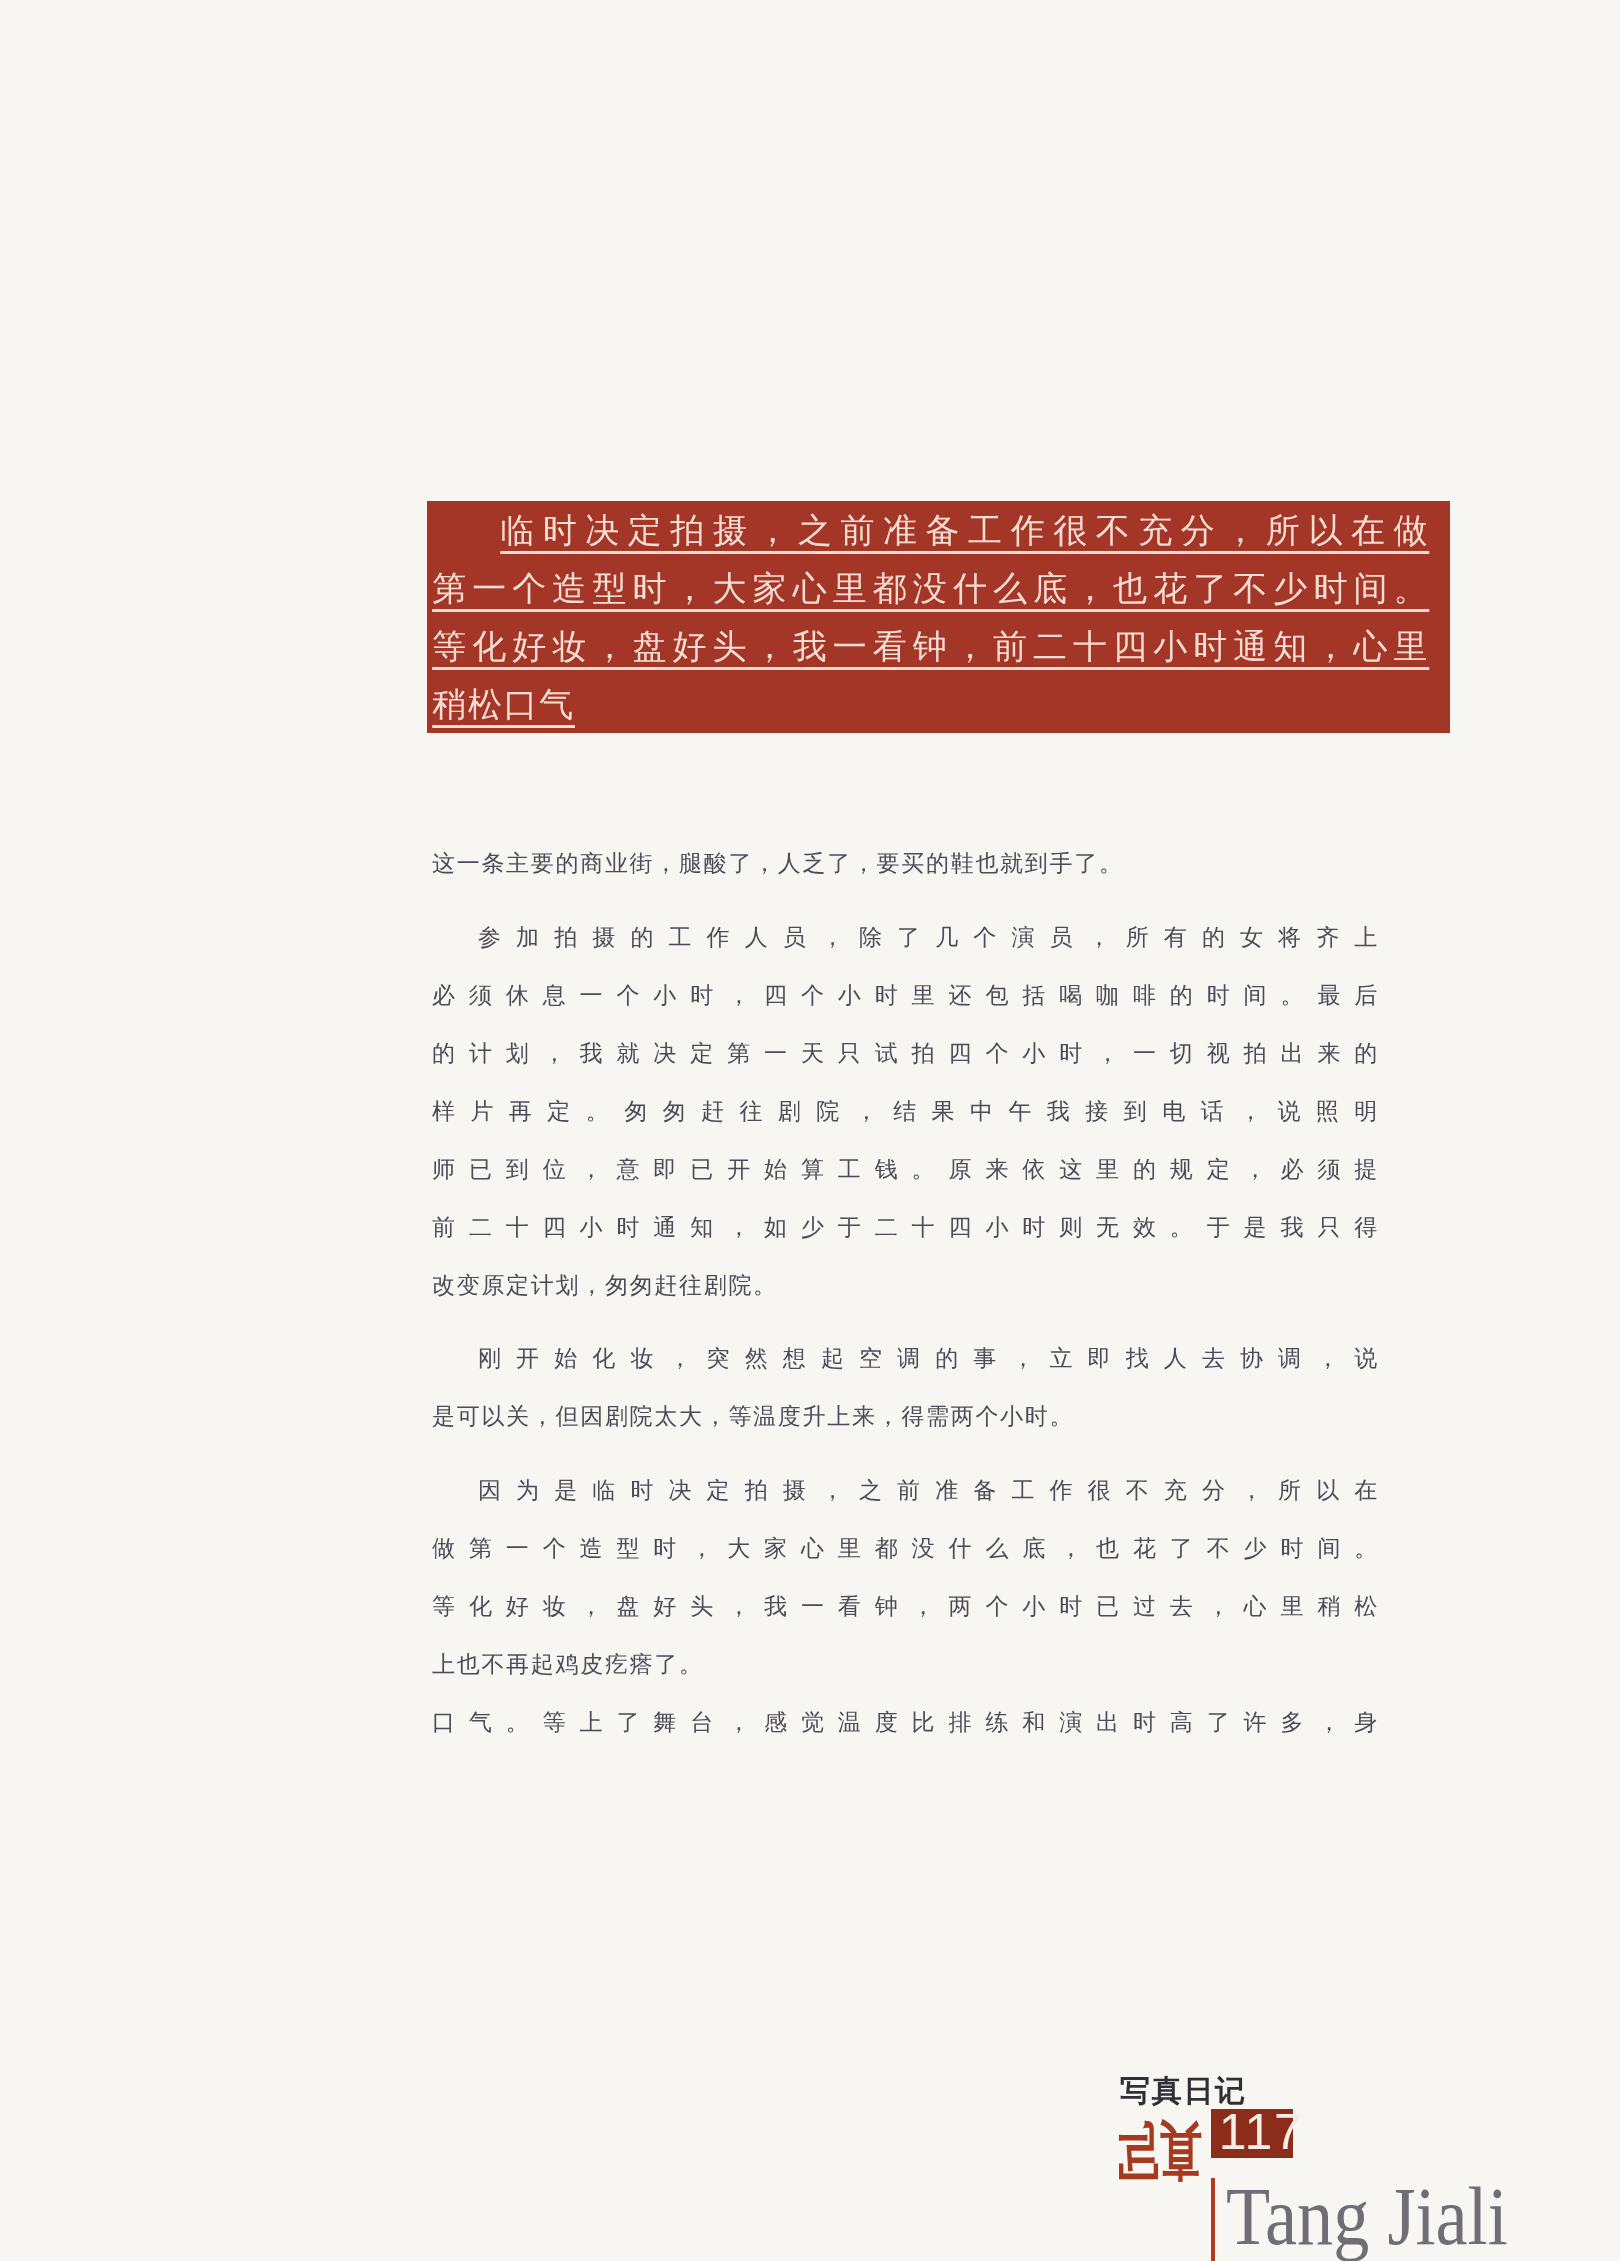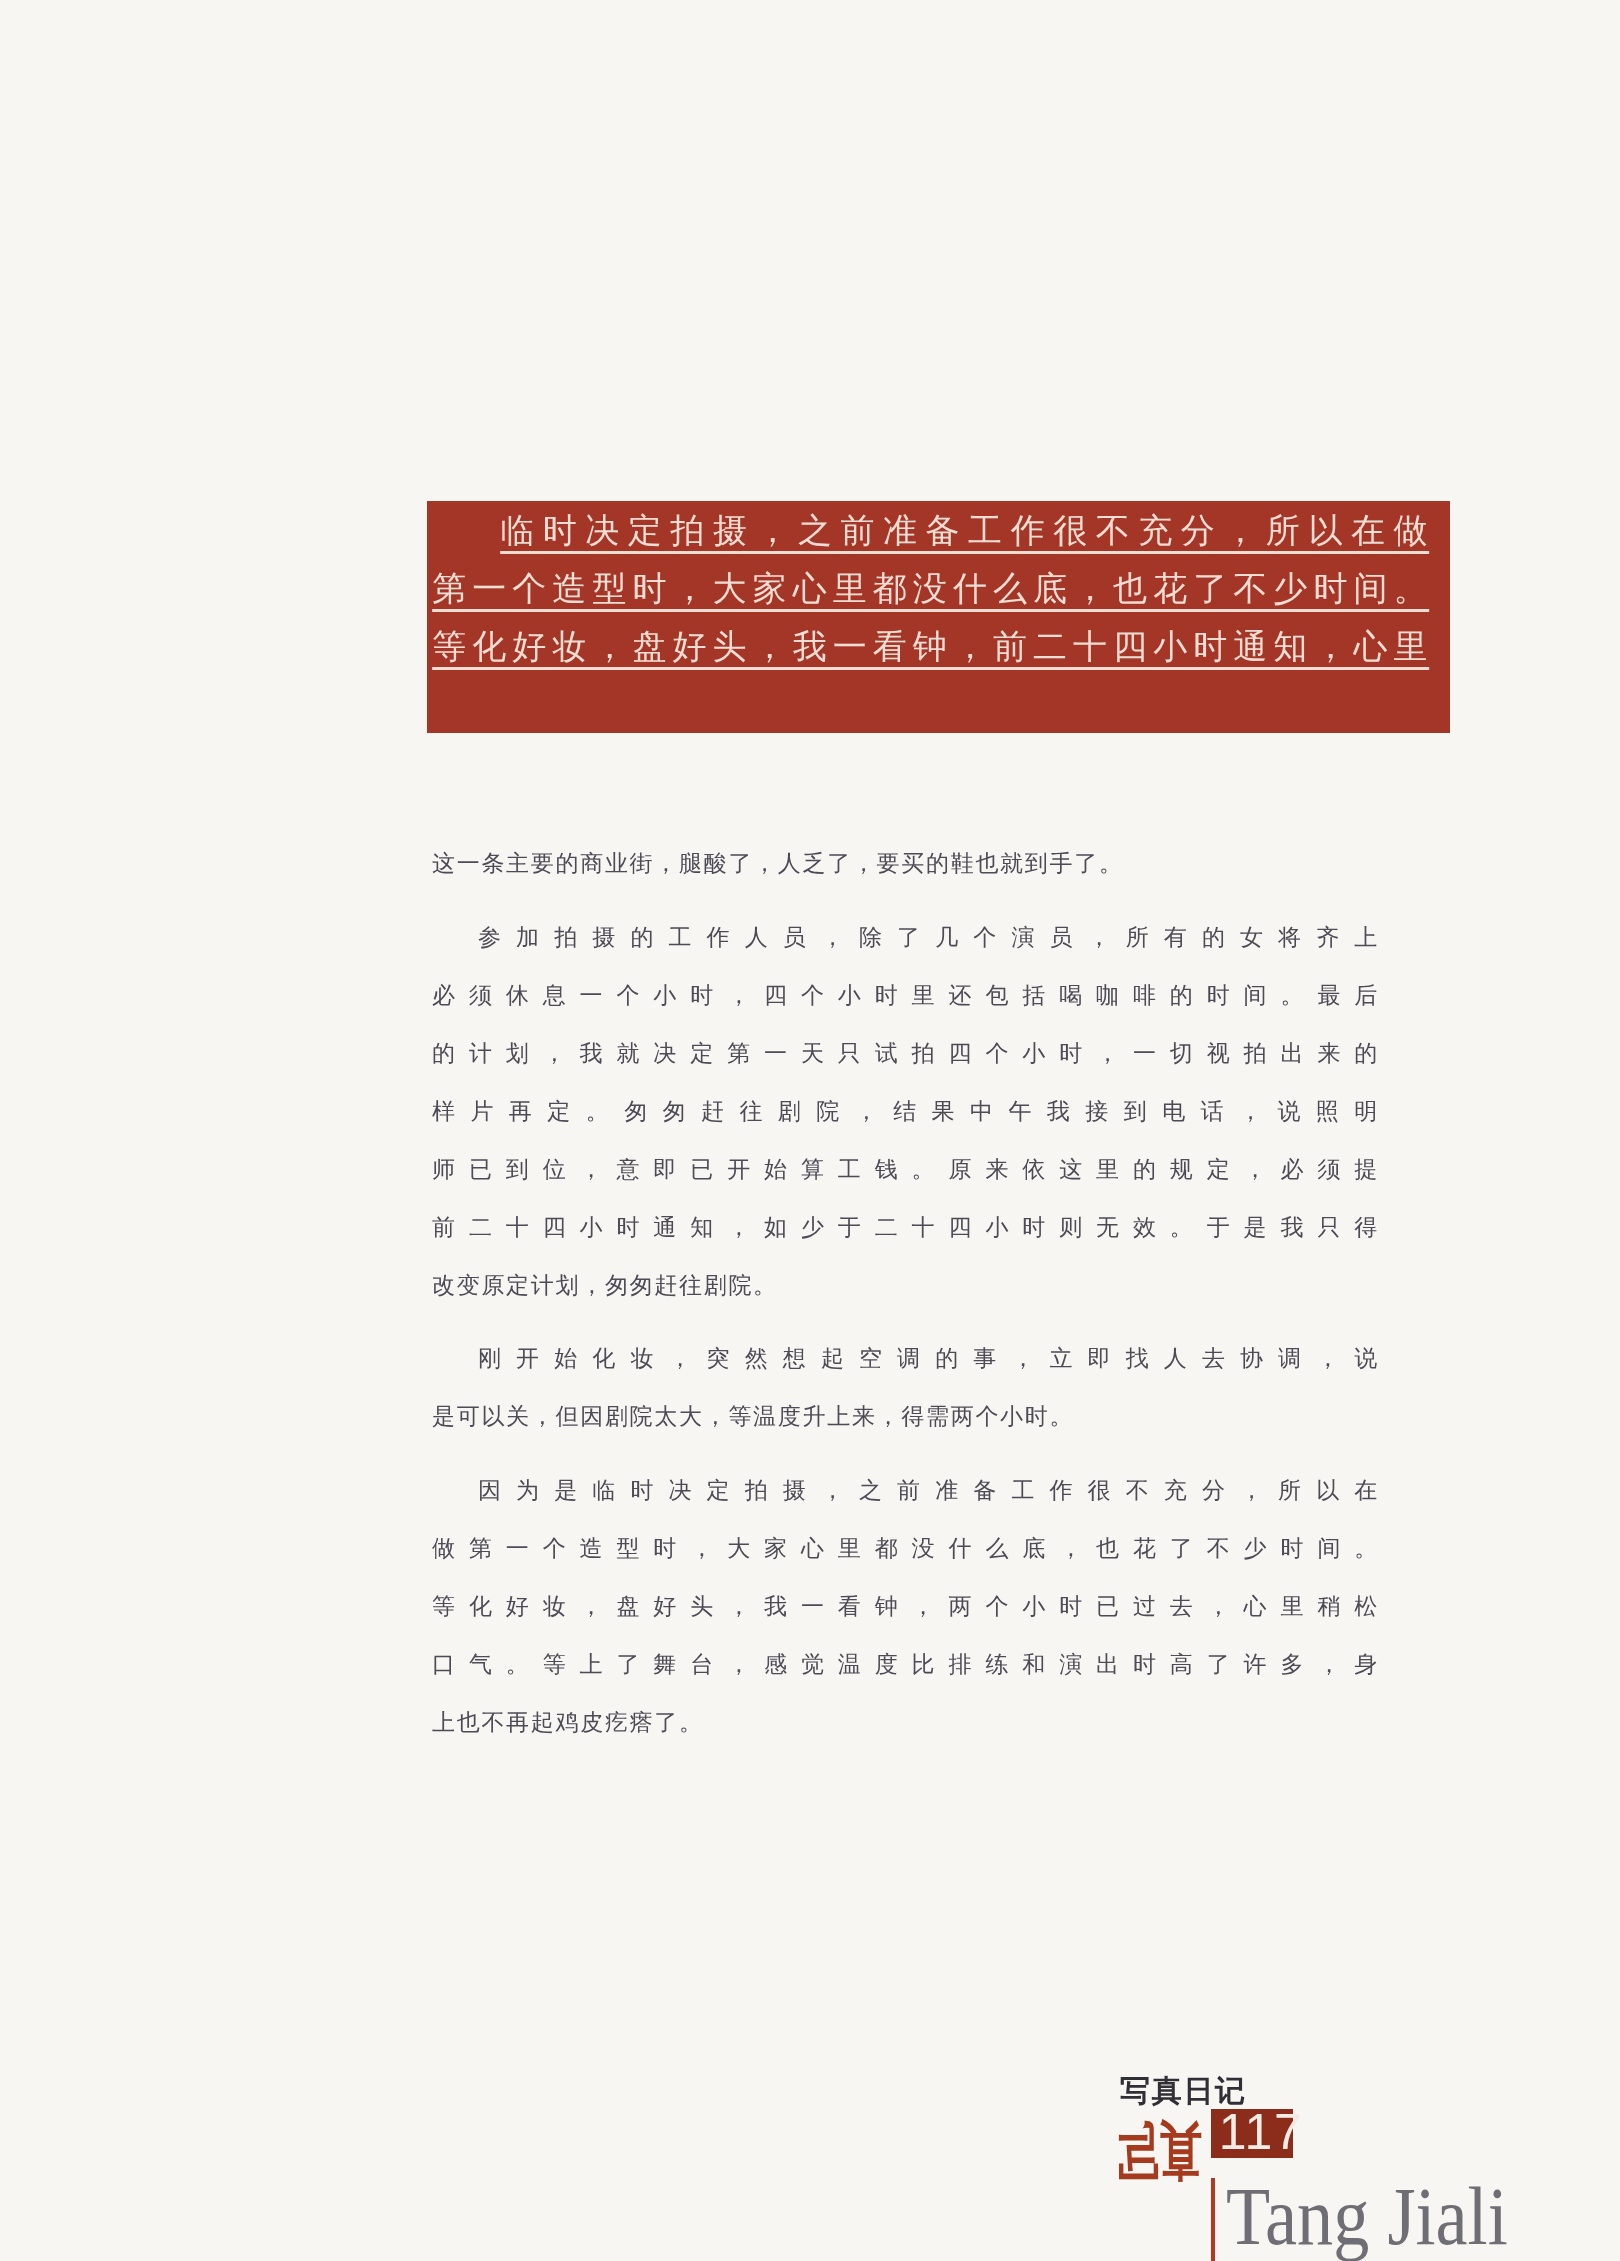--- a/index.html
+++ b/index.html
@@ -91,20 +91,21 @@
 </head>
 <body>
 
 <div class="page">
 
   <div class="banner">
     <div class="banner-text">
         <div class="bline indent fill">临时决定拍摄，之前准备工作很不充分，所以在做</div>
         <div class="bline fill">第一个造型时，大家心里都没什么底，也花了不少时间。</div>
         <div class="bline fill">等化好妆，盘好头，我一看钟，前二十四小时通知，心里</div>
+        <div class="bline">稍松口气</div>
       </div>
   </div>
 
   <div class="article">
       <div class="para">
         <div class="aline">这一条主要的商业街，腿酸了，人乏了，要买的鞋也就到手了。</div>
       </div>
       <div class="para">
         <div class="aline indent fill">参加拍摄的工作人员，除了几个演员，所有的女将齐上</div>
         <div class="aline fill">必须休息一个小时，四个小时里还包括喝咖啡的时间。最后</div>
@@ -115,22 +116,22 @@
         <div class="aline">改变原定计划，匆匆赶往剧院。</div>
       </div>
       <div class="para">
         <div class="aline indent fill">刚开始化妆，突然想起空调的事，立即找人去协调，说</div>
         <div class="aline">是可以关，但因剧院太大，等温度升上来，得需两个小时。</div>
       </div>
       <div class="para">
         <div class="aline indent fill">因为是临时决定拍摄，之前准备工作很不充分，所以在</div>
         <div class="aline fill">做第一个造型时，大家心里都没什么底，也花了不少时间。</div>
         <div class="aline fill">等化好妆，盘好头，我一看钟，两个小时已过去，心里稍松</div>
+        <div class="aline">上也不再起鸡皮疙瘩了。</div>
         <div class="aline fill">口气。等上了舞台，感觉温度比排练和演出时高了许多，身</div>
-        <div class="aline">上也不再起鸡皮疙瘩了。</div>
       </div>
     </div>
 
   <div class="series-title">写真日记</div>
 
   <div class="series-reflection">写真</div>
 
   <div class="page-badge">
     <div class="num">117</div>
   </div>

